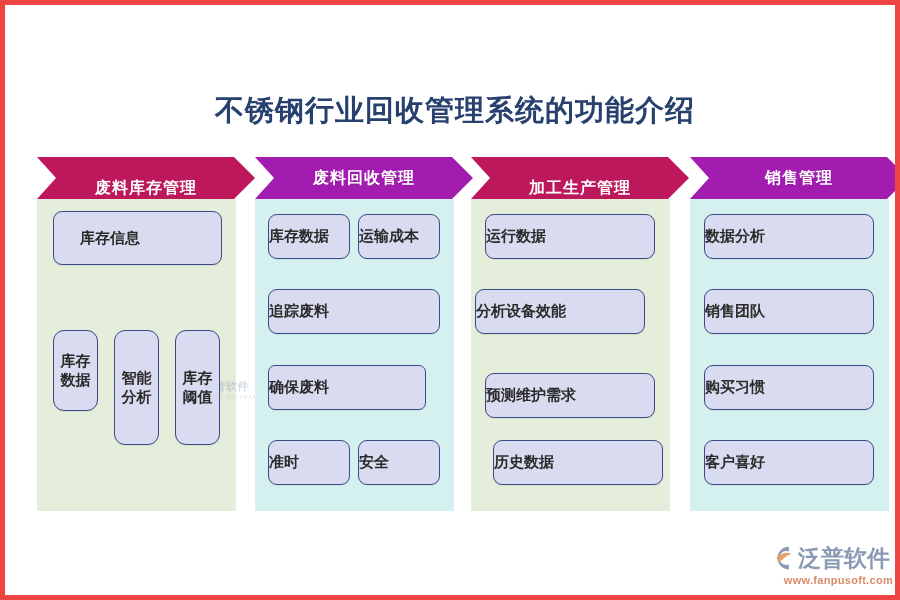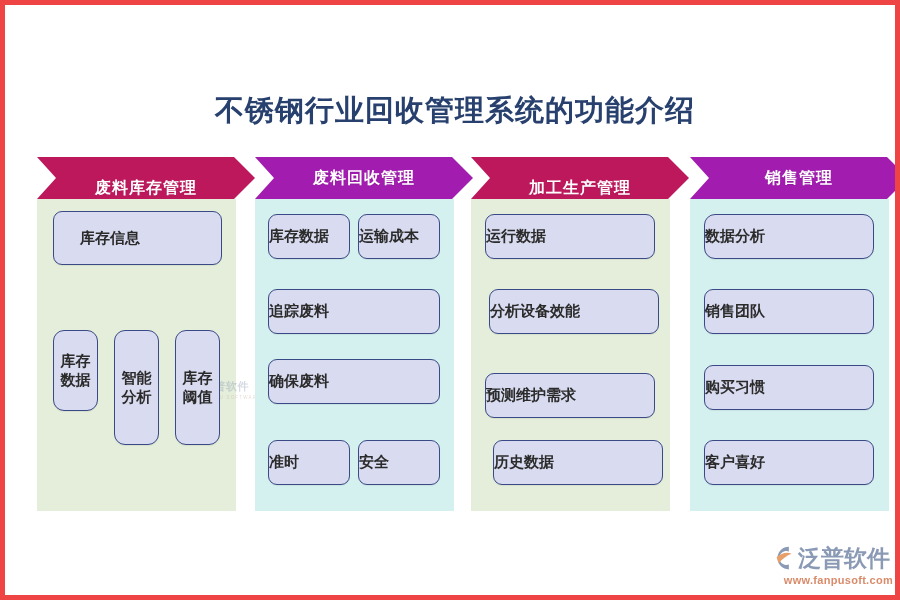--- a/index.html
+++ b/index.html
@@ -209,21 +209,21 @@
       <span>库存数据</span>
     </div>
     <div class="box" style="left:103px; top:57px; width:82px; height:45px;">
       <span>运输成本</span>
     </div>
 
     <div class="box wide" style="left:13px; top:132px; width:172px; height:45px;font-family:Liberation Serif, serif;">
       <span>追踪废料</span>
     </div>
 
-    <div class="box wide" style="left:13px; top:202px; width:172px; height:45px;">
+    <div class="box wide" style="left:13px; top:208px; width:158px; height:45px;border-radius:7px;">
       <span>确保废料</span>
     </div>
 
     <div class="box" style="left:13px; top:283px; width:82px; height:45px;">
       <span>准时</span>
     </div>
     <div class="box" style="left:103px; top:283px; width:82px; height:45px;">
       <span>安全</span>
     </div>
   </div>
@@ -231,39 +231,39 @@
   <div class="column" style="left:466px;">
     <div class="col-panel panel-green"></div>
 
     <div class="chev chev-teal">
       <span>加工生产管理</span>
     </div>
 
     <div class="box wide" style="left:14px; top:57px; width:170px; height:45px;">
       <span>运行数据</span>
     </div>
-    <div class="box wide" style="left:18px; top:132px; width:170px; height:45px;">
+    <div class="box wide" style="left:4px; top:132px; width:170px; height:45px;">
       <span>分析设备效能</span>
     </div>
     <div class="box wide" style="left:14px; top:216px; width:170px; height:45px;">
       <span>预测维护需求</span>
     </div>
     <div class="box wide" style="left:22px; top:283px; width:170px; height:45px;">
       <span>历史数据</span>
     </div>
   </div>
 
   <div class="column" style="left:685px;">
     <div class="col-panel panel-cyan"></div>
 
     <div class="chev chev-orange">
       <span>销售管理</span>
     </div>
 
-    <div class="box wide" style="left:14px; top:57px; width:170px; height:45px;border-radius:11px;">
+    <div class="box wide" style="left:14px; top:57px; width:170px; height:45px;">
       <span>数据分析</span>
     </div>
     <div class="box wide" style="left:14px; top:132px; width:170px; height:45px;">
       <span>销售团队</span>
     </div>
     <div class="box wide" style="left:14px; top:208px; width:170px; height:45px;">
       <span>购买习惯</span>
     </div>
     <div class="box wide" style="left:14px; top:283px; width:170px; height:45px;">
       <span>客户喜好</span>

